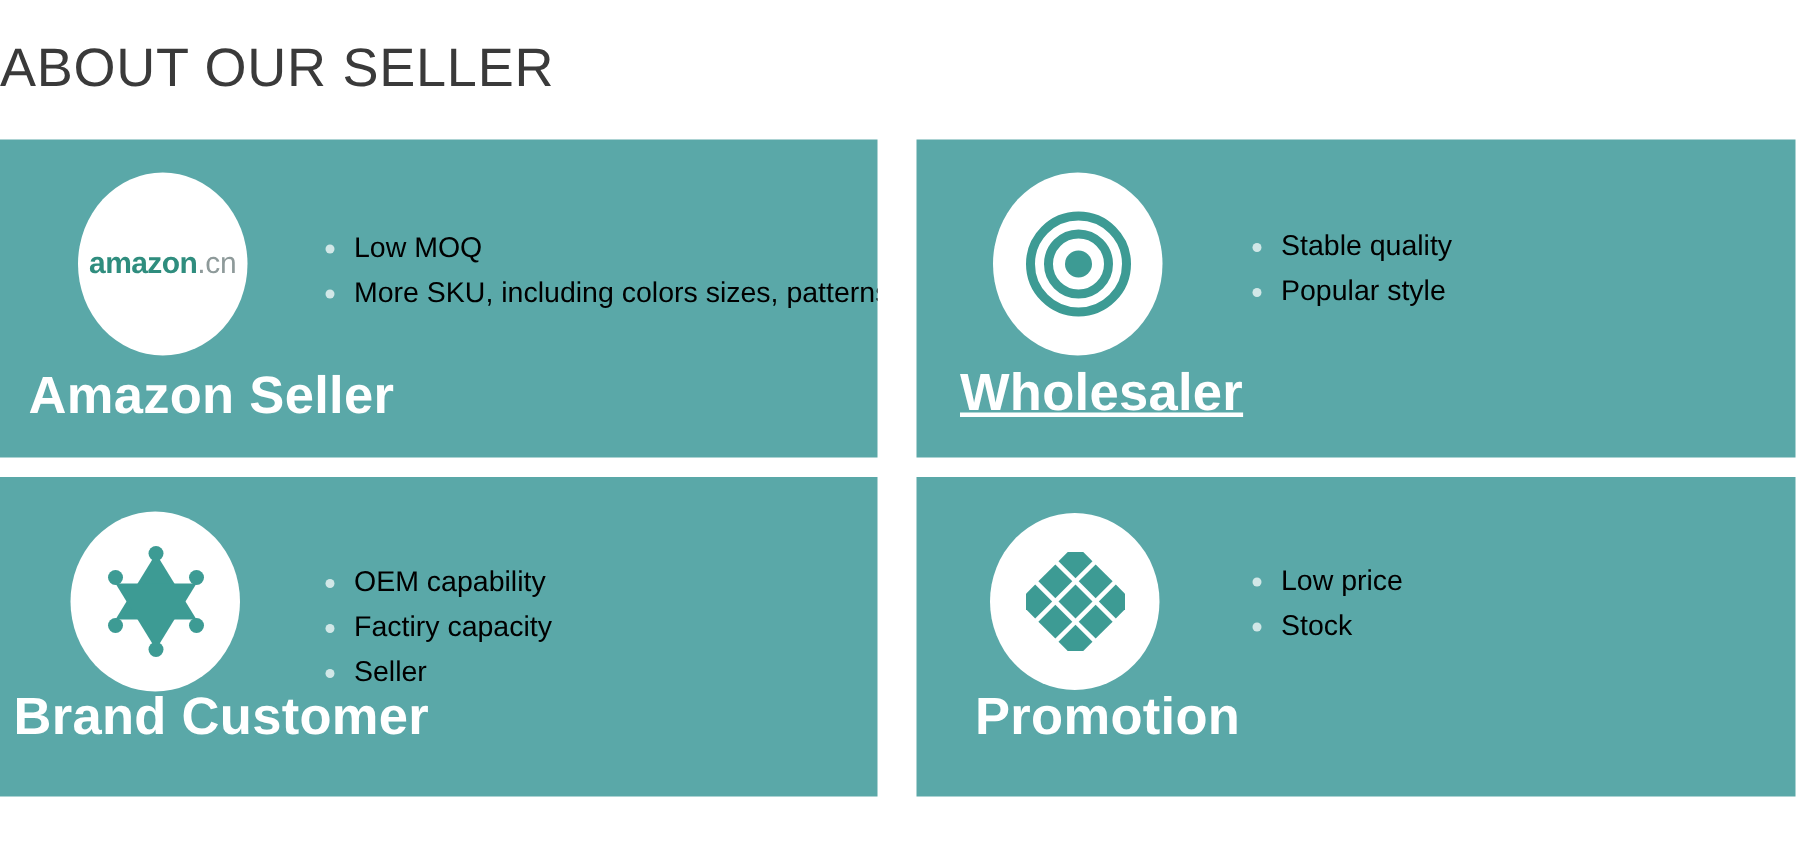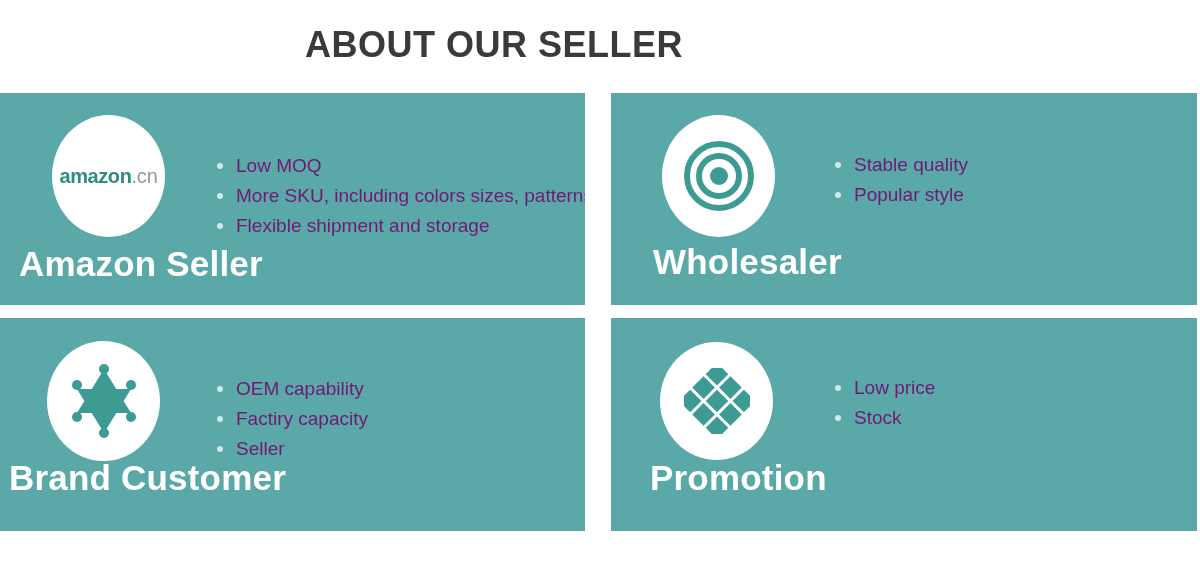--- a/index.html
+++ b/index.html
@@ -16,23 +16,22 @@
     height: 565px;
     background: #ffffff;
   }
 
   
   .page-title {
     position: absolute;
     top: 22px;
     left: 0;
     width: 988px;
-    text-align: center;
     font-size: 36px;
-    font-weight: bold;
+    font-weight: normal;
     letter-spacing: 0.5px;
     color: #3a3a3a;
     line-height: 46px;
   }
 
   
   .grid {
     position: absolute;
     top: 93px;
     left: 0;
@@ -87,38 +86,38 @@
   .card-title {
     position: absolute;
     color: #ffffff;
     font-size: 35px;
     font-weight: bold;
     letter-spacing: 0.2px;
     white-space: nowrap;
     line-height: 32px;
   }
   .card.c1.r1 .card-title { left: 19px; top: 155px; }
-  .card.c2.r1 .card-title { left: 42px; top: 153px; }
+  .card.c2.r1 .card-title { left: 29px; top: 153px; text-decoration: underline; }
   .card.c1.r2 .card-title { left: 9px;  top: 144px; }
   .card.c2.r2 .card-title { left: 39px; top: 144px; text-align: center; }
 
   
   .bullets {
     position: absolute;
     list-style: none;
   }
   .card.c1.r1 .bullets { left: 215px; top: 58px; }
   .card.c2.r1 .bullets { left: 222px; top: 57px; }
   .card.c1.r2 .bullets { left: 215px; top: 56px; }
   .card.c2.r2 .bullets { left: 222px; top: 55px; }
 
   .bullets li {
     position: relative;
     padding-left: 21px;
-    color: #701a75;
+    color: #000000;
     font-size: 19px;
     line-height: 30px;
     white-space: nowrap;
   }
   .bullets li::before {
     content: "";
     position: absolute;
     left: 2px;
     top: 12px;
     width: 6px;
@@ -138,21 +137,20 @@
 
     <div class="card c1 r1">
       <div class="disc">
         <span class="amazon-mark">
           <span class="am-main">amazon</span><span class="am-tld">.cn</span>
         </span>
       </div>
       <ul class="bullets">
         <li>Low MOQ</li>
         <li>More SKU, including colors sizes, patterns</li>
-        <li>Flexible shipment and storage</li>
       </ul>
       <div class="card-title">Amazon Seller</div>
     </div>
 
     <div class="card c2 r1">
       <div class="disc">
         <svg width="76" height="76" viewBox="0 0 76 76" aria-hidden="true">
           <circle cx="38" cy="38" r="32" fill="none" stroke="#3d9b94" stroke-width="6"></circle>
           <circle cx="38" cy="38" r="20" fill="none" stroke="#3d9b94" stroke-width="6"></circle>
           <circle cx="38" cy="38" r="9" fill="#3d9b94"></circle>

